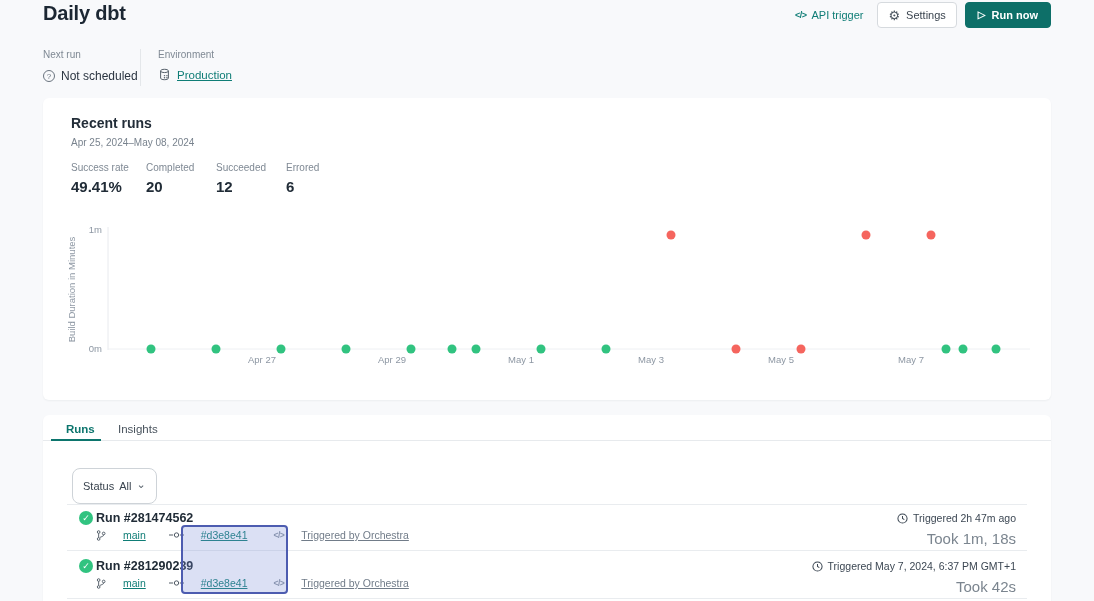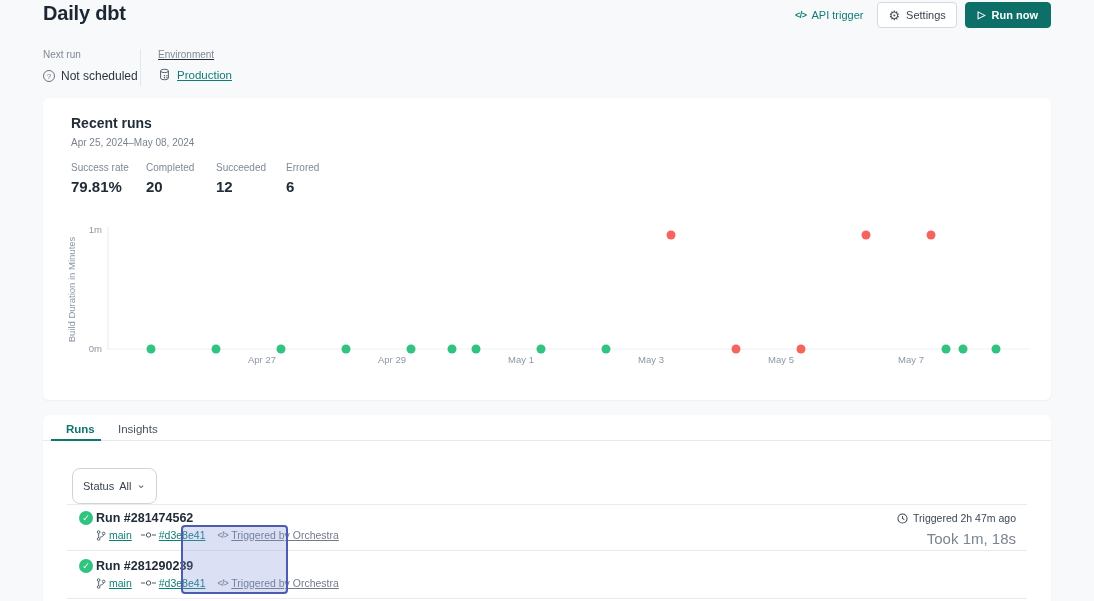--- a/index.html
+++ b/index.html
@@ -39,21 +39,21 @@
   .tab-underline{left:8px;top:24px;width:50px;height:2px;background:#0c756d;}
   .status-chip{left:29px;top:53px;height:26px;padding:17px 10px;display:flex;align-items:center;gap:5px;
                border:1px solid #ced3d8;border-radius:8px;font-size:11px;color:#39434e;box-sizing:border-box;cursor:pointer;background:#fff;}
   .chev{font-size:11px;color:#5a646e;line-height:.6;margin-top:-4px;}
   .hdiv{height:1px;background:#e9ecef;}
   
   .run-row{position:absolute;left:0;width:1008px;height:46px;}
   .run-check{position:absolute;left:36px;top:6px;width:14px;height:14px;border-radius:50%;background:#31c380;color:#fff;
              display:flex;align-items:center;justify-content:center;font-size:9px;}
   .run-title{position:absolute;left:53px;top:6px;font-size:12.5px;font-weight:700;color:#212c37;}
-  .run-meta{position:absolute;left:53px;top:24px;display:flex;align-items:center;gap:3px;}
+  .run-meta{position:absolute;left:53px;top:24px;display:flex;align-items:center;gap:17px;}
   .run-meta a{font-size:10.5px;}
   .glink{color:#717c89;font-size:10.5px;}
   .code-ic{color:#8b95a1;font-size:8.5px;font-weight:700;margin-left:9px;letter-spacing:-.5px;}
   .run-right{position:absolute;right:35px;top:7px;text-align:right;}
   .trig{display:flex;align-items:center;justify-content:flex-end;gap:5px;font-size:10.5px;color:#3c4753;}
   .took{margin-top:6px;font-size:15px;color:#7b858f;}
   .micon{flex:none;display:inline-flex;}
   
   .hl-overlay{left:181px;top:525px;width:107px;height:69px;background:rgba(125,145,215,.28);
               border:2px solid #4d5cb0;border-radius:4px;box-sizing:border-box;}
@@ -80,21 +80,21 @@
   </div>
 
   <div class="abs" style="left:43px;top:49px;">
     <div class="meta-label">Next run</div>
     <div class="meta-value" style="margin-top:9px;">
       <span class="qicon">?</span>
       <span>Not scheduled</span>
     </div>
   </div>
   <div class="abs vdiv"></div>
-  <div class="abs" style="left:158px;top:49px;text-decoration:underline;">
+  <div class="abs" style="left:158px;top:49px;">
     <div class="meta-label">Environment</div>
     <div class="meta-value" style="margin-top:8px;">
       <span class="micon">
         <svg width="13" height="13" viewBox="0 0 16 16">
             <path d="M3.2 3.6c0-1.2 2.1-2 4.8-2s4.8.8 4.8 2v8.8c0 1.2-2.1 2-4.8 2s-4.8-.8-4.8-2z" fill="none" stroke="#515b66" stroke-width="1.2"></path>
             <path d="M3.2 3.6c0 1.2 2.1 2 4.8 2s4.8-.8 4.8-2" fill="none" stroke="#515b66" stroke-width="1.2"></path>
             <circle cx="8" cy="9.4" r=".9" fill="#515b66"></circle>
             <circle cx="11" cy="9.4" r=".9" fill="#515b66"></circle>
             <circle cx="8" cy="12" r=".9" fill="#515b66"></circle>
             <circle cx="11" cy="12" r=".9" fill="#515b66"></circle>
@@ -103,21 +103,21 @@
       <a class="tlink">Production</a>
     </div>
   </div>
 
   <div class="abs card" id="card-recent">
     <div class="abs rr-title">Recent runs</div>
     <div class="abs rr-sub">Apr 25, 2024–May 08, 2024</div>
 
     <div class="abs stat" style="left:28px;top:64px;">
       <div class="s-label">Success rate</div>
-      <div class="s-value">79.81%</div>
+      <div class="s-value">49.41%</div>
     </div>
     <div class="abs stat" style="left:103px;top:64px;">
       <div class="s-label">Completed</div>
       <div class="s-value">20</div>
     </div>
     <div class="abs stat" style="left:173px;top:64px;">
       <div class="s-label">Succeeded</div>
       <div class="s-value">12</div>
     </div>
     <div class="abs stat" style="left:243px;top:64px;">
@@ -226,18 +226,30 @@
           <svg width="15" height="8" viewBox="0 0 18 8">
               <line x1="0" y1="4" x2="5" y2="4" stroke="#525c67" stroke-width="1.2"></line>
               <circle cx="9" cy="4" r="2.6" fill="none" stroke="#525c67" stroke-width="1.2"></circle>
               <line x1="13" y1="4" x2="18" y2="4" stroke="#525c67" stroke-width="1.2"></line>
             </svg>
         </span>
         <a class="tlink">#d3e8e41</a>
         <span class="code-ic">&lt;/&gt;</span>
         <a class="glink">Triggered by Orchestra</a>
       </div>
+      <div class="run-right">
+        <div class="trig">
+          <span class="micon">
+            <svg width="11" height="11" viewBox="0 0 12 12">
+                <circle cx="6" cy="6" r="5" fill="none" stroke="#3c4753" stroke-width="1.1"></circle>
+                <path d="M6 3.2V6l2 1.2" fill="none" stroke="#3c4753" stroke-width="1.1"></path>
+              </svg>
+          </span>
+          <span>Triggered May 7, 2024, 6:37 PM GMT+1</span>
+        </div>
+        <div class="took">Took 42s</div>
+      </div>
     </div>
     <div class="abs hdiv" style="left:24px;top:183px;width:960px;"></div>
   </div>
 
   <div class="abs hl-overlay"></div>
 </div>
 
 </body></html>

